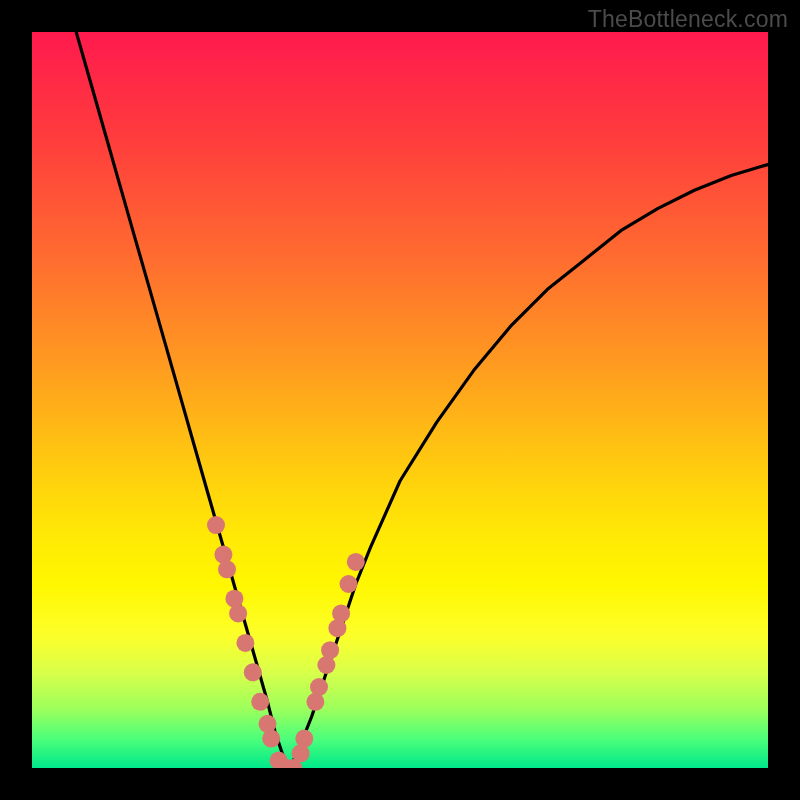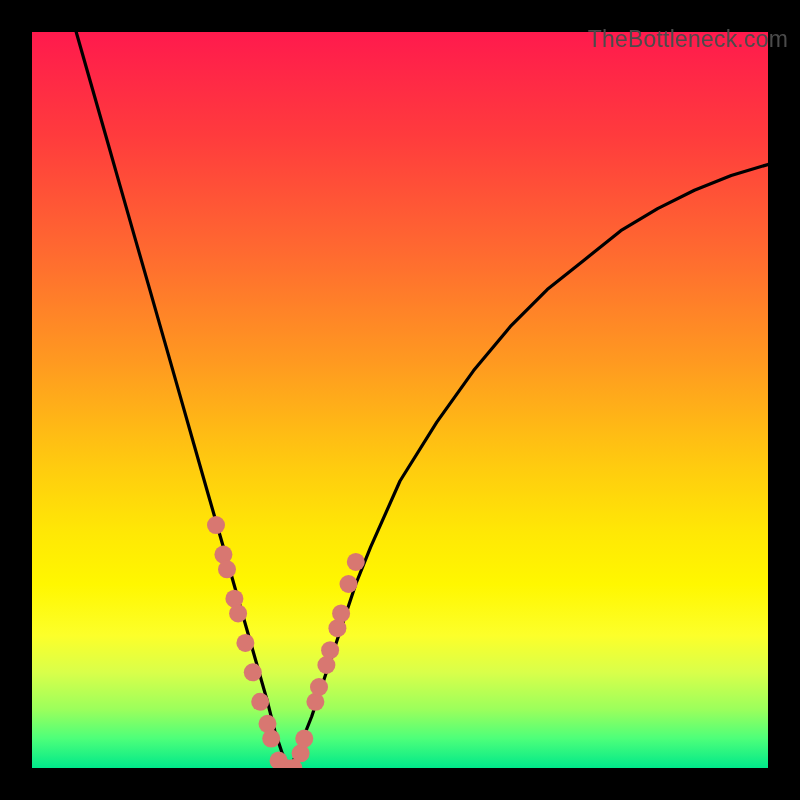--- a/index.html
+++ b/index.html
@@ -42,21 +42,20 @@
   .watermark {
     position: absolute;
     top: 6px;
     right: 12px;
     text-align: right;
     color: #4b4b4b;
     font-size: 23px;
     font-weight: 500;
     letter-spacing: 0.2px;
     z-index: 5;
-    margin-top: 20px;
   }
   svg.curve {
     position: absolute;
     left: 0;
     top: 0;
     width: 736px;
     height: 736px;
     z-index: 2;
   }
 </style>

